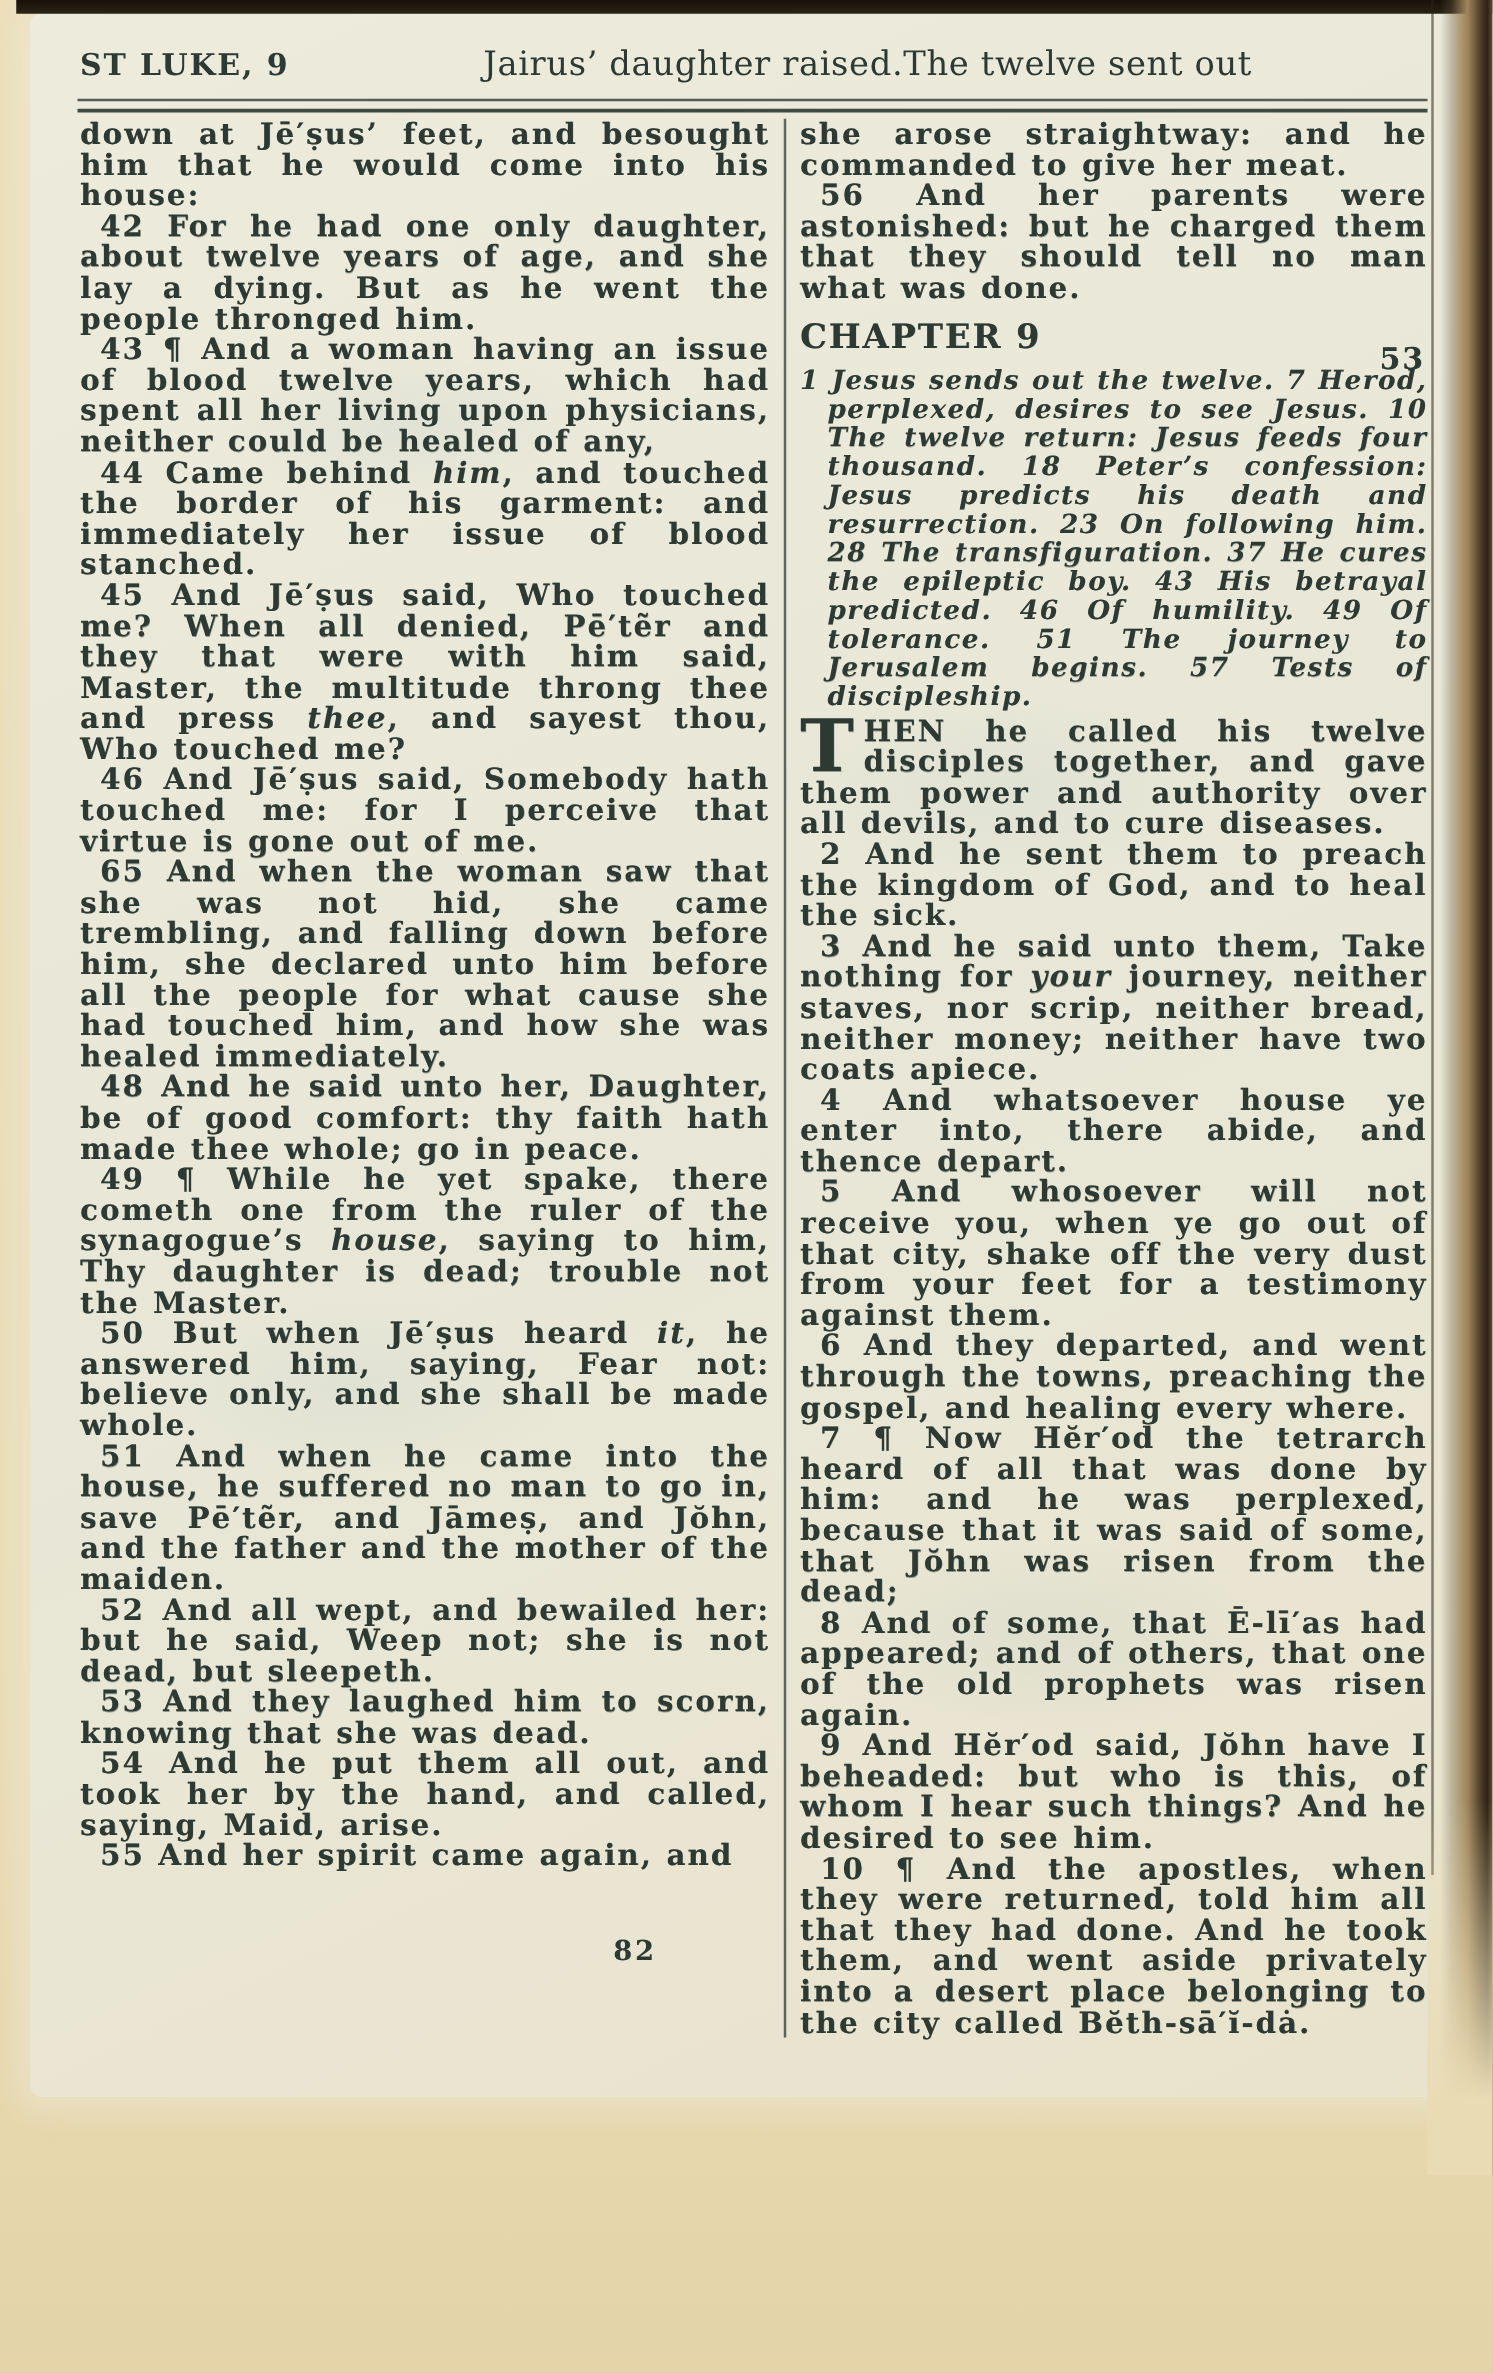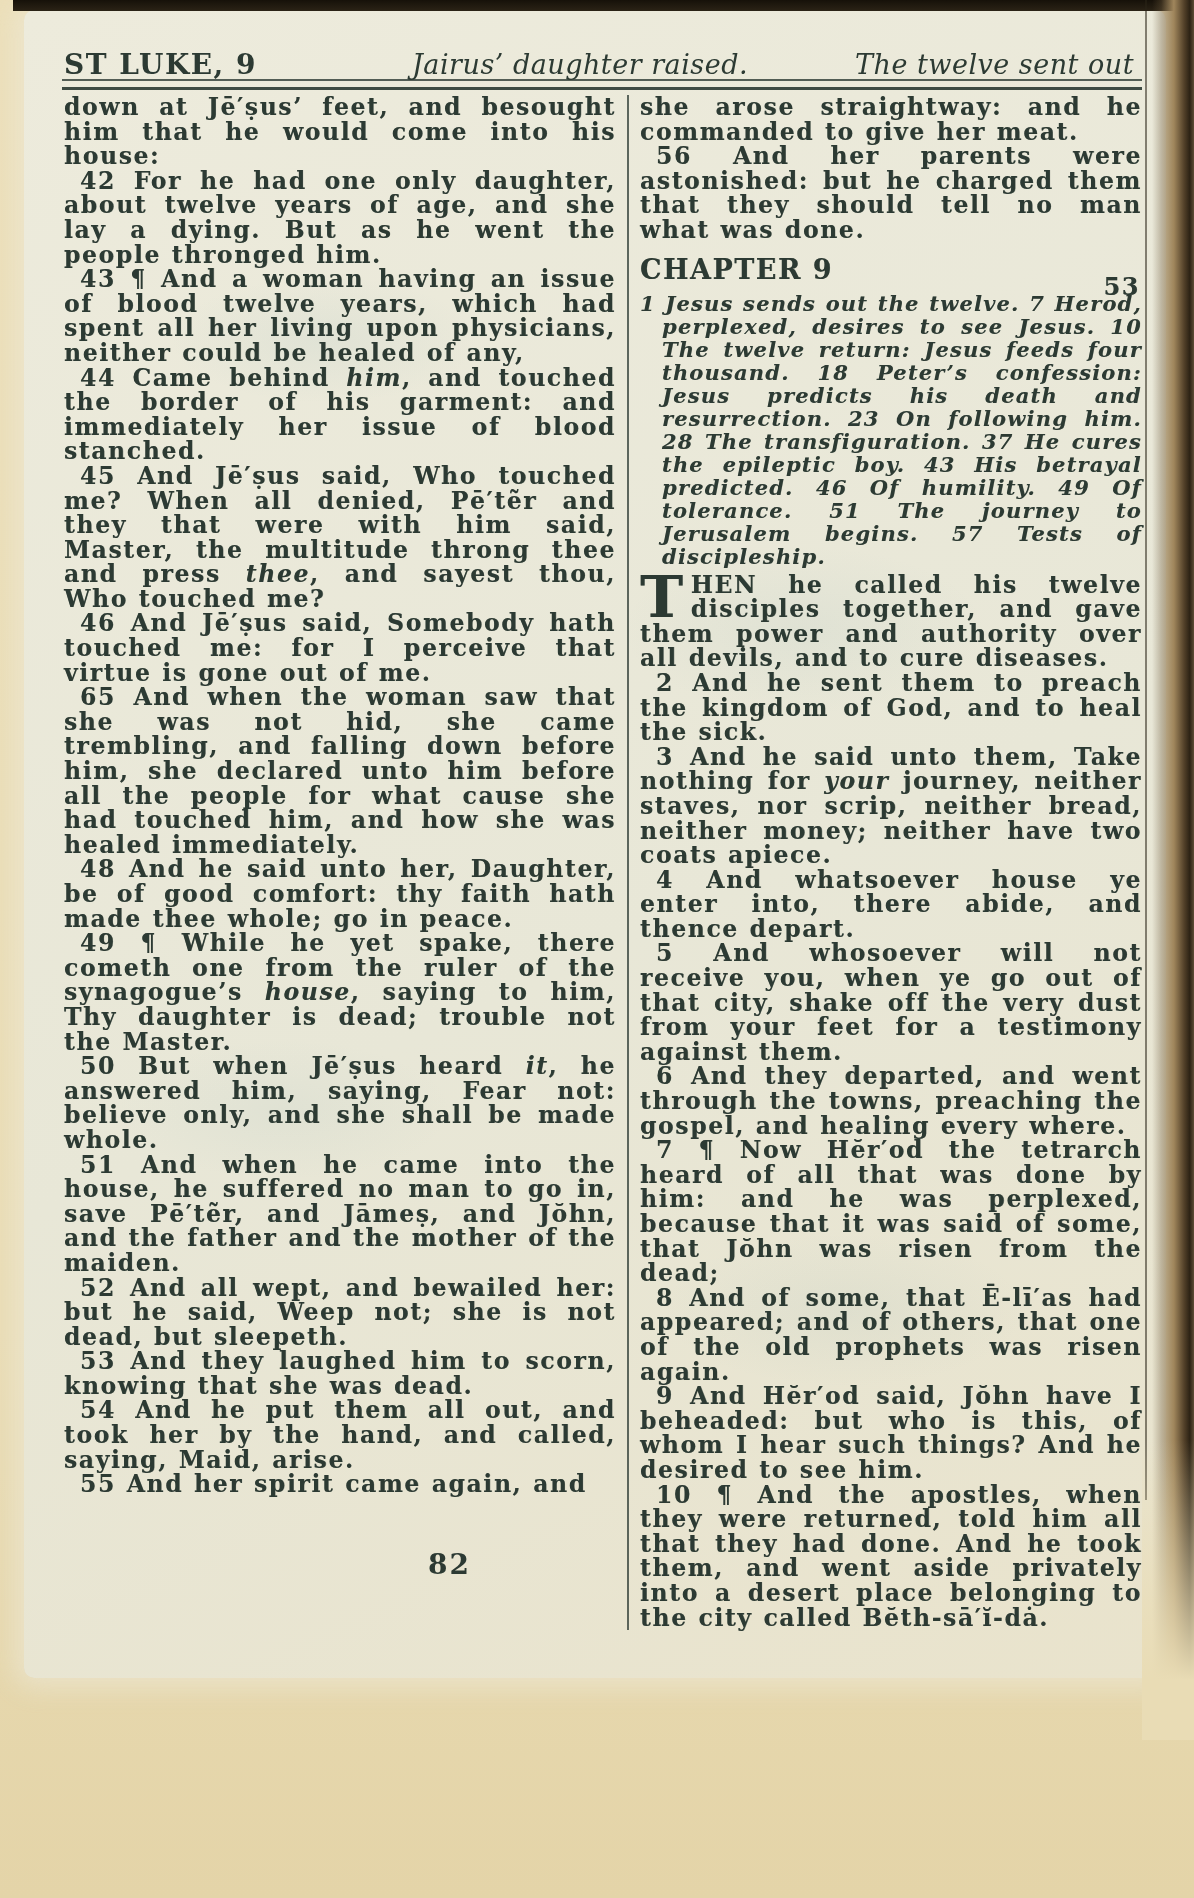--- a/index.html
+++ b/index.html
@@ -38,23 +38,23 @@
     background:rgba(42,36,24,0.55);
   }
   .edge-band::after{
     content:"";position:absolute;left:-10px;right:0;bottom:0;height:300px;
     background:linear-gradient(to bottom,rgba(233,220,182,0) 0%,#e9dcb5 80%);
   }
   .header{
     position:absolute;left:64px;right:60px;top:36px;
     display:flex;align-items:baseline;
   }
-  .book-title{font-weight:bold;font-size:28px;letter-spacing:1.5px;white-space:nowrap;}
-  .running{flex:1;display:flex;justify-content:space-between;margin-left:155px;
-    font-style:italic;font-size:27px;letter-spacing:0.5px;white-space:nowrap;margin-top:13px;}
+  .book-title{font-weight:bold;font-size:24px;letter-spacing:1.5px;white-space:nowrap;}
+  .running{flex:1;display:flex;justify-content:flex-start;margin-left:155px;
+    font-size:27px;letter-spacing:0.5px;white-space:nowrap;}
   .rule{
     position:absolute;left:62px;right:52px;top:79px;height:6px;
     border-top:2px solid rgba(44,58,51,0.8);
     border-bottom:3px solid rgba(44,58,51,0.9);
   }
   .columns{
     position:absolute;left:64px;top:95px;width:1090px;
     display:flex;align-items:stretch;
   }
   .col-left{width:552px;}
@@ -78,22 +78,22 @@
     margin:0 0 5px 0;font-style:italic;font-weight:bold;
     font-size:21px;line-height:23px;letter-spacing:1.2px;
     text-align:justify;padding-left:22px;text-indent:-22px;
     text-shadow:0.2px 0.2px 0 rgba(44,58,51,0.35);
   }
   .dropcap{
     float:left;font-size:58px;line-height:44px;font-weight:bold;
     padding:2px 6px 0 0;font-style:normal;
   }
   .page-num{
-    position:absolute;top:1548px;left:428px;width:160px;text-align:left;
-    font-size:28px;font-weight:bold;letter-spacing:2px;
+    position:absolute;top:1548px;left:428px;width:160px;text-align:center;
+    font-size:22px;font-weight:bold;letter-spacing:2px;
   }
 </style>
 </head>
 <body>
 
 <div class="page">
   <div class="sheet"></div>
   <div class="top-edge"></div>
   <div class="edge-band"></div>
 

